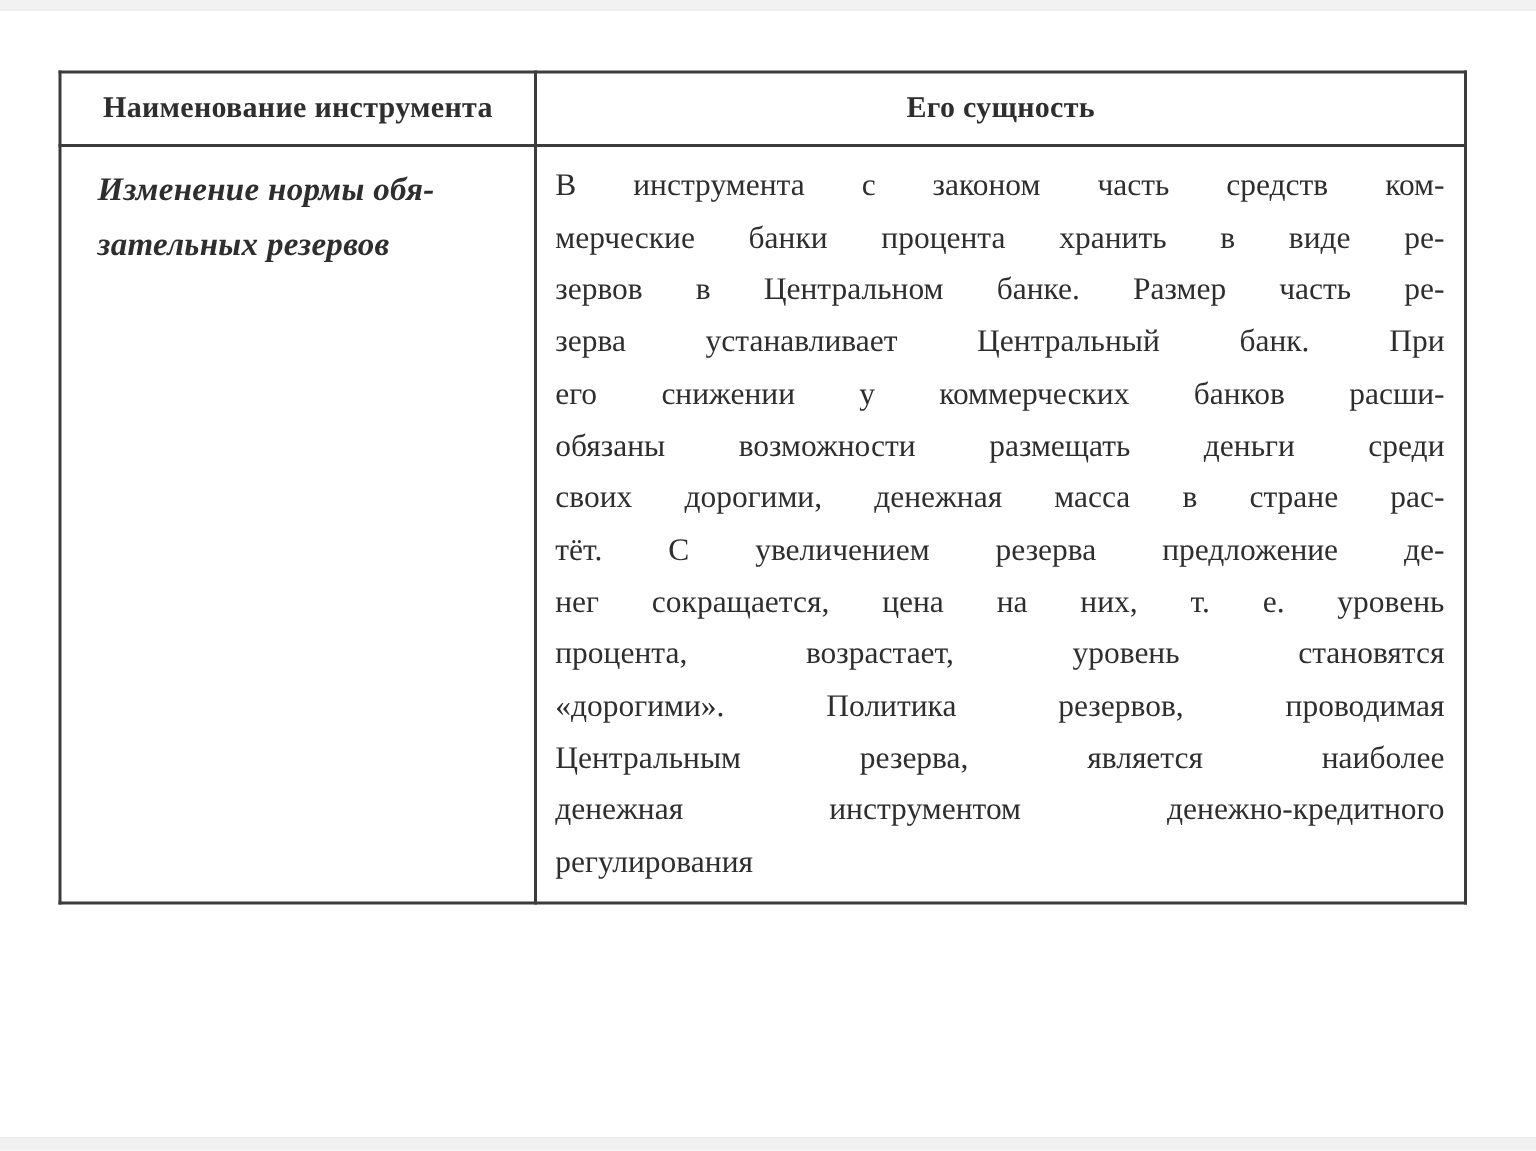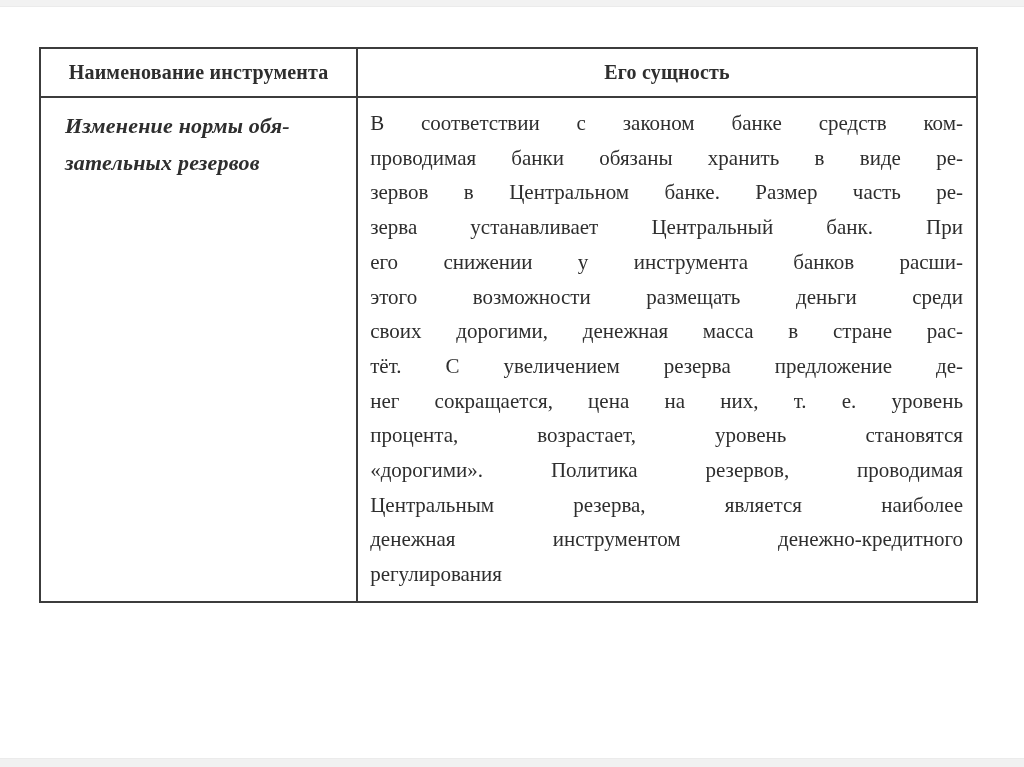--- a/index.html
+++ b/index.html
@@ -107,26 +107,26 @@
     <tbody>
       <tr>
         <td class="cell-instrument">
           <div>
               <div class="iline">Изменение нормы обя-</div>
               <div class="iline last">зательных резервов</div>
             </div>
         </td>
         <td class="cell-essence">
           <div>
-              <div class="eline">В соответствии с законом банке средств ком-</div>
-              <div class="eline">проводимая банки обязаны хранить в виде ре-</div>
+              <div class="eline">В инструмента с законом часть средств ком-</div>
+              <div class="eline">мерческие банки процента хранить в виде ре-</div>
               <div class="eline">зервов в Центральном банке. Размер часть ре-</div>
               <div class="eline">зерва устанавливает Центральный банк. При</div>
-              <div class="eline">его снижении у инструмента банков расши-</div>
-              <div class="eline">этого возможности размещать деньги среди</div>
+              <div class="eline">его снижении у коммерческих банков расши-</div>
+              <div class="eline">обязаны возможности размещать деньги среди</div>
               <div class="eline">своих дорогими, денежная масса в стране рас-</div>
               <div class="eline">тёт. С увеличением резерва предложение де-</div>
               <div class="eline">нег сокращается, цена на них, т. е. уровень</div>
               <div class="eline">процента, возрастает, уровень становятся</div>
               <div class="eline">«дорогими». Политика резервов, проводимая</div>
               <div class="eline">Центральным резерва, является наиболее</div>
               <div class="eline">денежная инструментом денежно-кредитного</div>
               <div class="eline last">регулирования</div>
             </div>
         </td>

